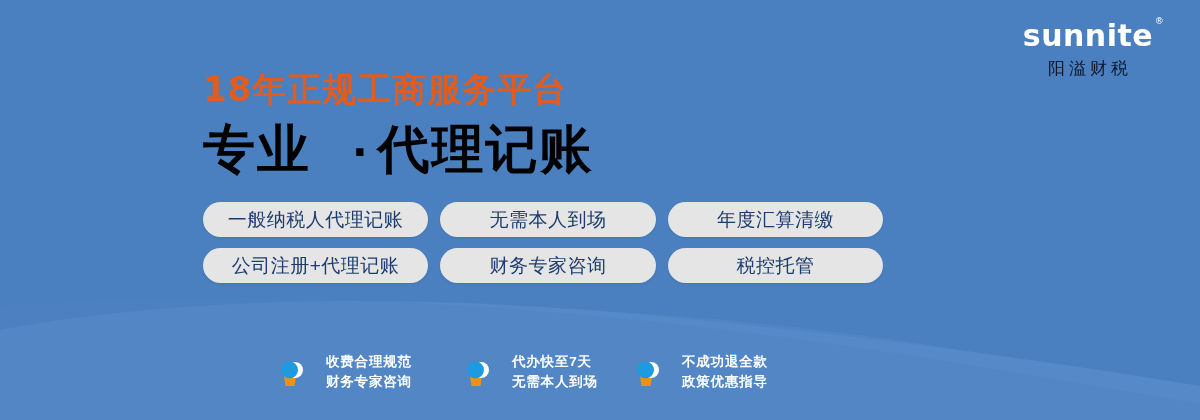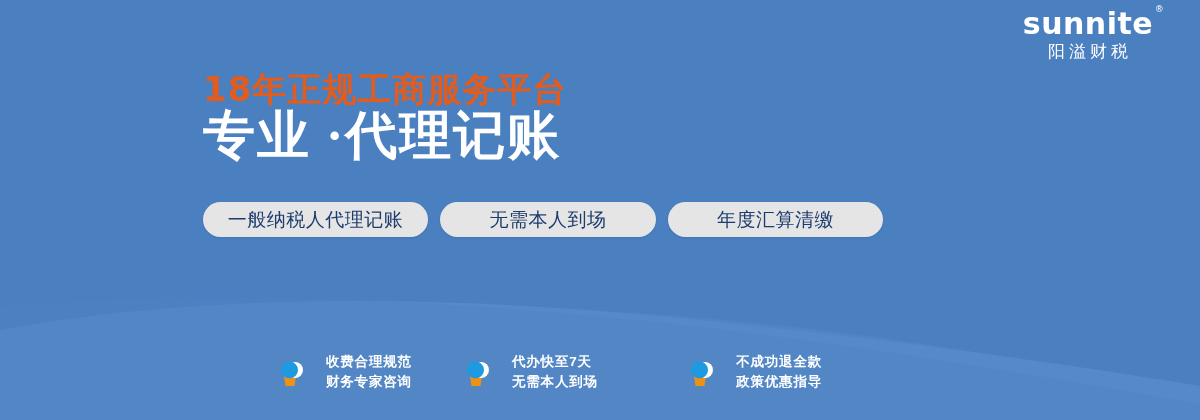--- a/index.html
+++ b/index.html
@@ -18,21 +18,21 @@
   
   .bg-wave-layer {
     position:absolute; left:0; top:0;
     width:1200px; height:420px;
     pointer-events:none;
   }
 
   
   .logo-block {
     position:absolute;
-    right:22px; top:8px;
+    right:22px; top:20px;
     text-align:center;
     width:180px;
   }
   .logo-word {
     position:relative;
     display:inline-block;
     color:#ffffff;
     font-size:30px;
     font-weight:700;
     letter-spacing:0.5px;
@@ -41,21 +41,22 @@
   }
   .logo-reg {
     position:absolute;
     top:-3px; right:-11px;
     font-size:9px;
     font-weight:400;
     color:#ffffff;
     line-height:1;
   }
   .logo-cn {
-    color:#ffffff;
+    margin-top:5px;
+    color:#0f172a;
     font-size:17px;
     font-weight:400;
     letter-spacing:4px;
     padding-left:4px;
   }
 
   
   .head-group {
     position:absolute;
     left:203px; top:72px;
@@ -63,28 +64,28 @@
   .eyebrow {
     color:#e25c1e;
     font-size:34px;
     font-weight:700;
     letter-spacing:1px;
     line-height:1;
     white-space:nowrap;
     font-family:"DejaVu Sans","Liberation Sans",sans-serif;
   }
   .headline {
-    margin-top:3px;
-    color:#ffffff;
+    margin-top:21px;
+    color:#000000;
     font-size:52px;
     font-weight:700;
     letter-spacing:2px;
     line-height:1.05;
     white-space:nowrap;
-    font-family:Liberation Serif, serif;
+    font-family:Liberation Mono, monospace;
   }
 
   
   .pill-grid {
     position:absolute;
     left:203px; top:202px;
     display:flex;
     flex-direction:column;
     gap:11px;
   }
@@ -115,21 +116,21 @@
     align-items:flex-start;
     gap:0;
   }
   .feature {
     display:flex;
     align-items:center;
     gap:22px;
   }
   .feature.f1 { width:186px; }
   .feature.f2 { width:170px; }
-  .feature.f3 { width:190px;justify-content:flex-end; }
+  .feature.f3 { width:190px; }
 
   .feat-icon {
     position:relative;
     width:28px; height:32px;
     flex:0 0 28px;
   }
   .feat-text {
     color:#ffffff;
     font-size:13.5px;
     font-weight:700;
@@ -160,20 +161,25 @@
   <div class="head-group">
     <div class="eyebrow">18年正规工商服务平台</div>
     <div class="headline">专业 ·代理记账</div>
   </div>
 
   <div class="pill-grid">
     <div class="pill-row">
       <div class="pill w1">一般纳税人代理记账</div>
       <div class="pill w2">无需本人到场</div>
       <div class="pill w3">年度汇算清缴</div>
+    </div>
+    <div class="pill-row">
+      <div class="pill w1">公司注册+代理记账</div>
+      <div class="pill w2">财务专家咨询</div>
+      <div class="pill w3">税控托管</div>
     </div>
   </div>
 
   <div class="features">
 
     <div class="feature f1">
       <span class="feat-icon">
         <svg viewBox="0 0 28 32" width="28" height="32">
           <path d="M8 20 L20 20 L18.5 30 L9.5 30 Z" fill="#ee9216"></path>
           <circle cx="19" cy="14" r="8" fill="#ffffff"></circle>

